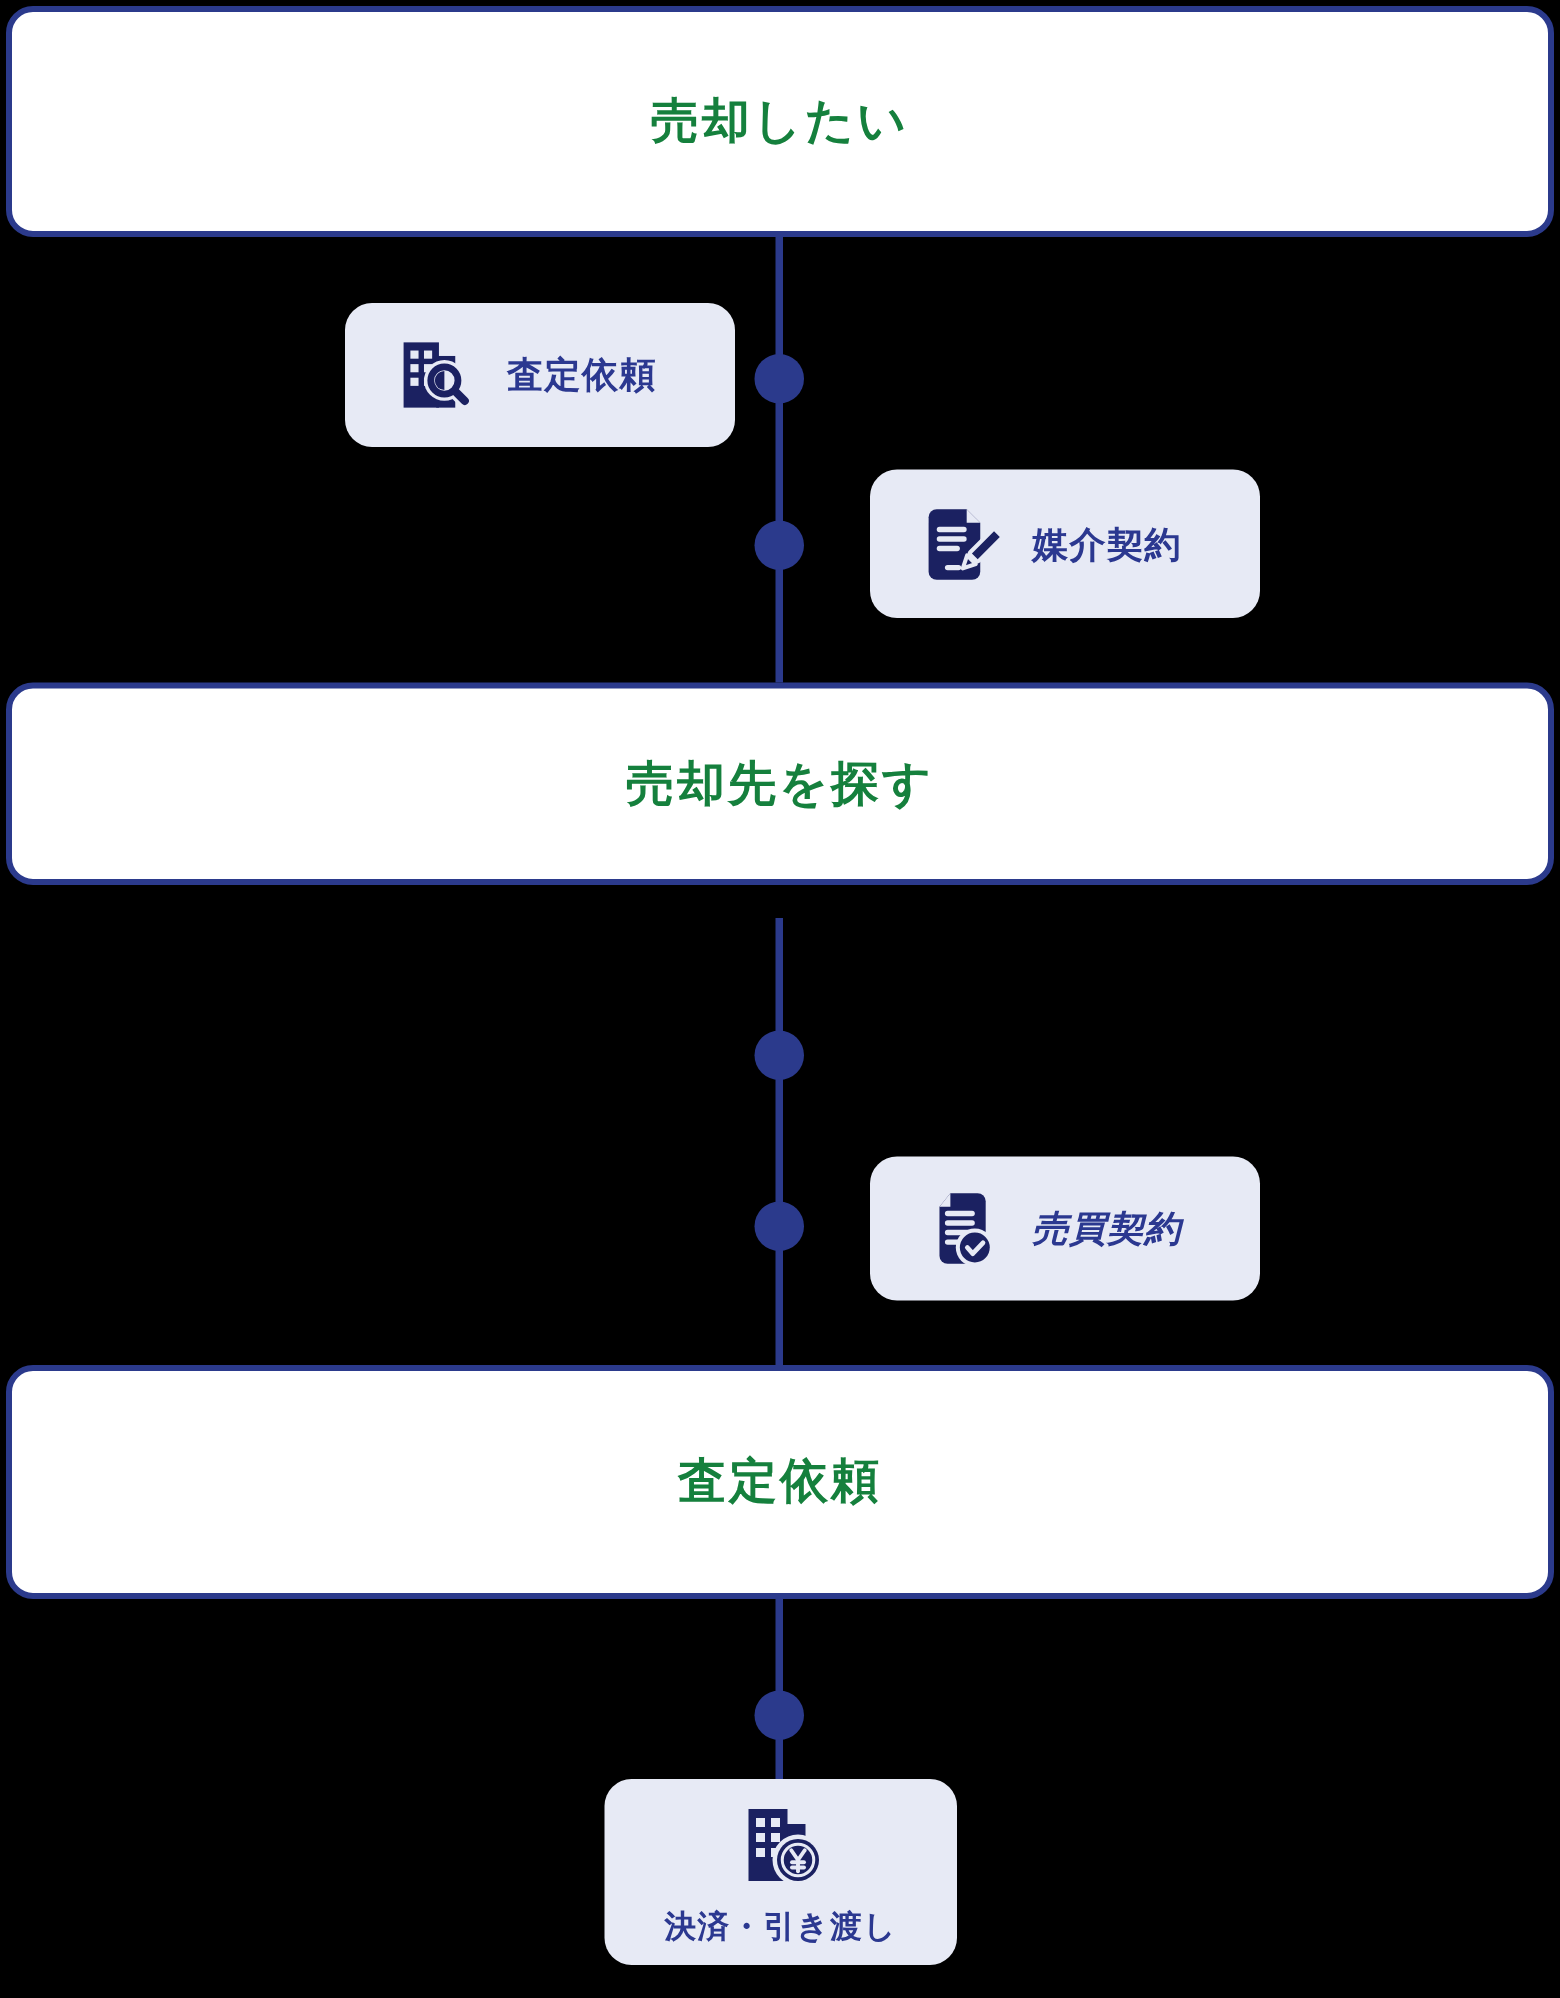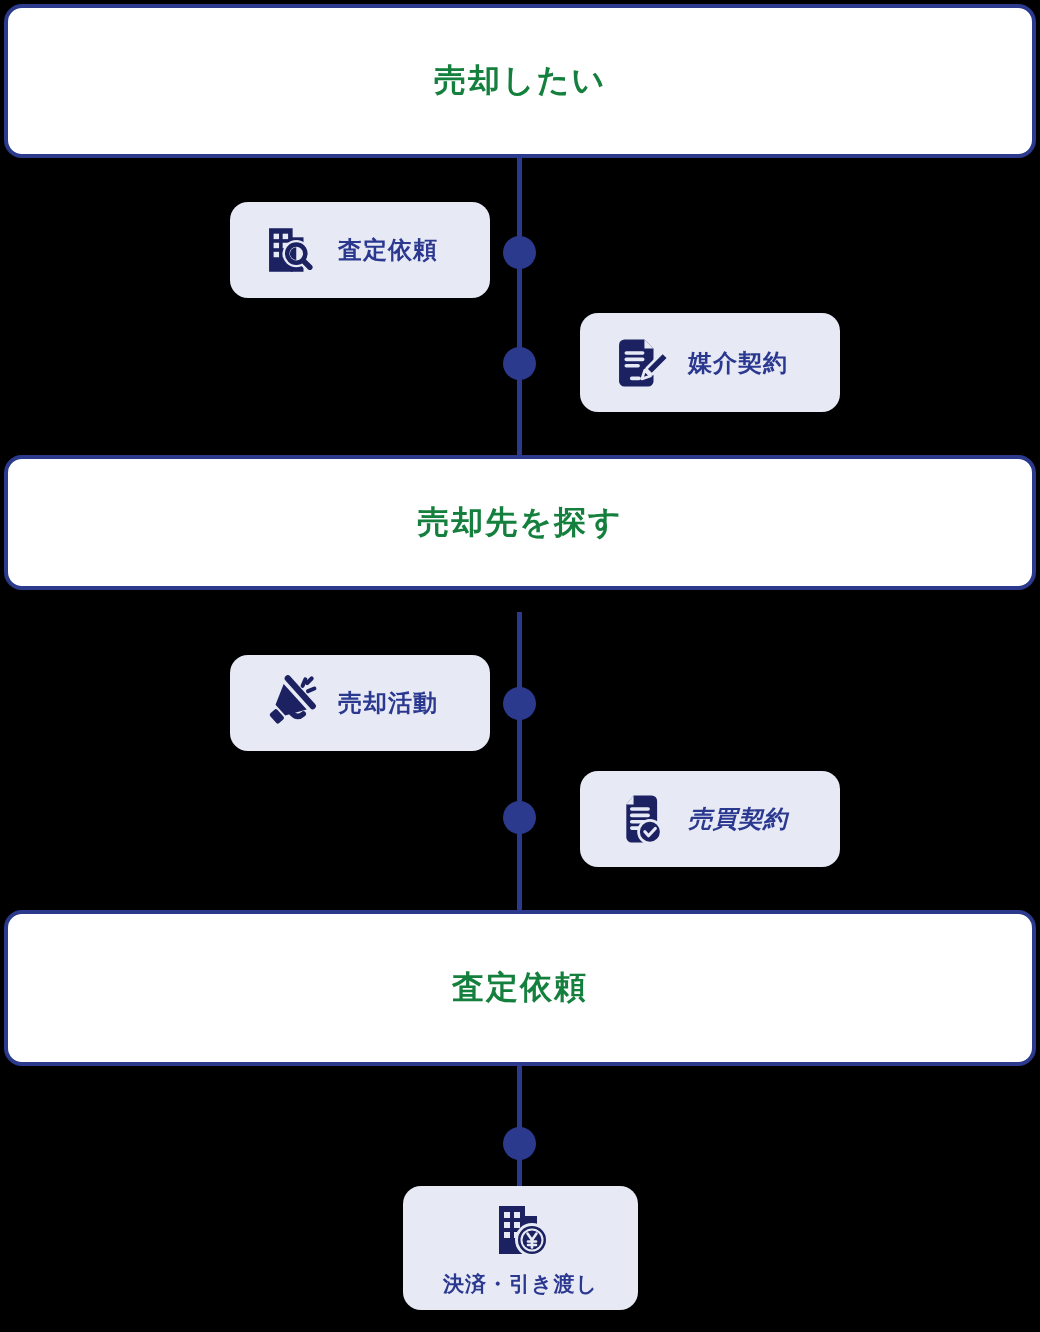--- a/index.html
+++ b/index.html
@@ -84,36 +84,20 @@
         <rect x="22" y="47" width="12" height="4" rx="2"></rect>
       </g>
       <g transform="rotate(45 44 40)">
         <rect x="40" y="16" width="9" height="26" rx="1.5" fill="#1b2161" stroke="#e7eaf5" stroke-width="3"></rect>
         <path d="M40,44 h9 l-4.5,9 z" fill="#1b2161" stroke="#e7eaf5" stroke-width="3" stroke-linejoin="round"></path>
       </g>
     </svg>
     <span class="card-label">媒介契約</span>
   </div>
 
-  <div class="card h" style="left:230px;top:655px;width:230px;height:96px;">
-    <svg class="icon" width="58" height="58" viewBox="0 0 64 64">
-      <g transform="rotate(-42 32 34)">
-        <rect x="7" y="26" width="13" height="17" rx="3.5" fill="#1b2161" stroke="#e7eaf5" stroke-width="2.5"></rect>
-        <path d="M21,24 L43,13 V51 L21,40 z" fill="#1b2161"></path>
-        <rect x="47" y="8" width="7" height="48" rx="3.5" fill="#1b2161"></rect>
-        <path d="M28,43 q0,9 9,9" stroke="#1b2161" stroke-width="6" fill="none" stroke-linecap="round"></path>
-      </g>
-      <g stroke="#1b2161" stroke-width="4.5" stroke-linecap="round">
-        <line x1="47" y1="13" x2="50" y2="6"></line>
-        <line x1="53" y1="19" x2="60" y2="16"></line>
-        <line x1="52" y1="10" x2="57" y2="5"></line>
-      </g>
-    </svg>
-    <span class="card-label">売却活動</span>
-  </div>
 
   <div class="card h" style="left:580px;top:771px;width:230px;height:96px;font-style:italic;">
     <svg class="icon" width="58" height="58" viewBox="0 0 64 64">
       <path fill="#1b2161" d="M26,6 h20 a6,6 0 0 1 6,6 v40 a6,6 0 0 1 -6,6 H24 a6,6 0 0 1 -6,-6 V16 z"></path>
       <path fill="#e7eaf5" d="M26,6 v10 h-8 z"></path>
       <g fill="#e7eaf5">
         <rect x="22" y="19" width="22" height="4" rx="2"></rect>
         <rect x="22" y="26" width="22" height="4" rx="2"></rect>
         <rect x="22" y="33" width="22" height="4" rx="2"></rect>
         <rect x="22" y="40" width="14" height="4" rx="2"></rect>

